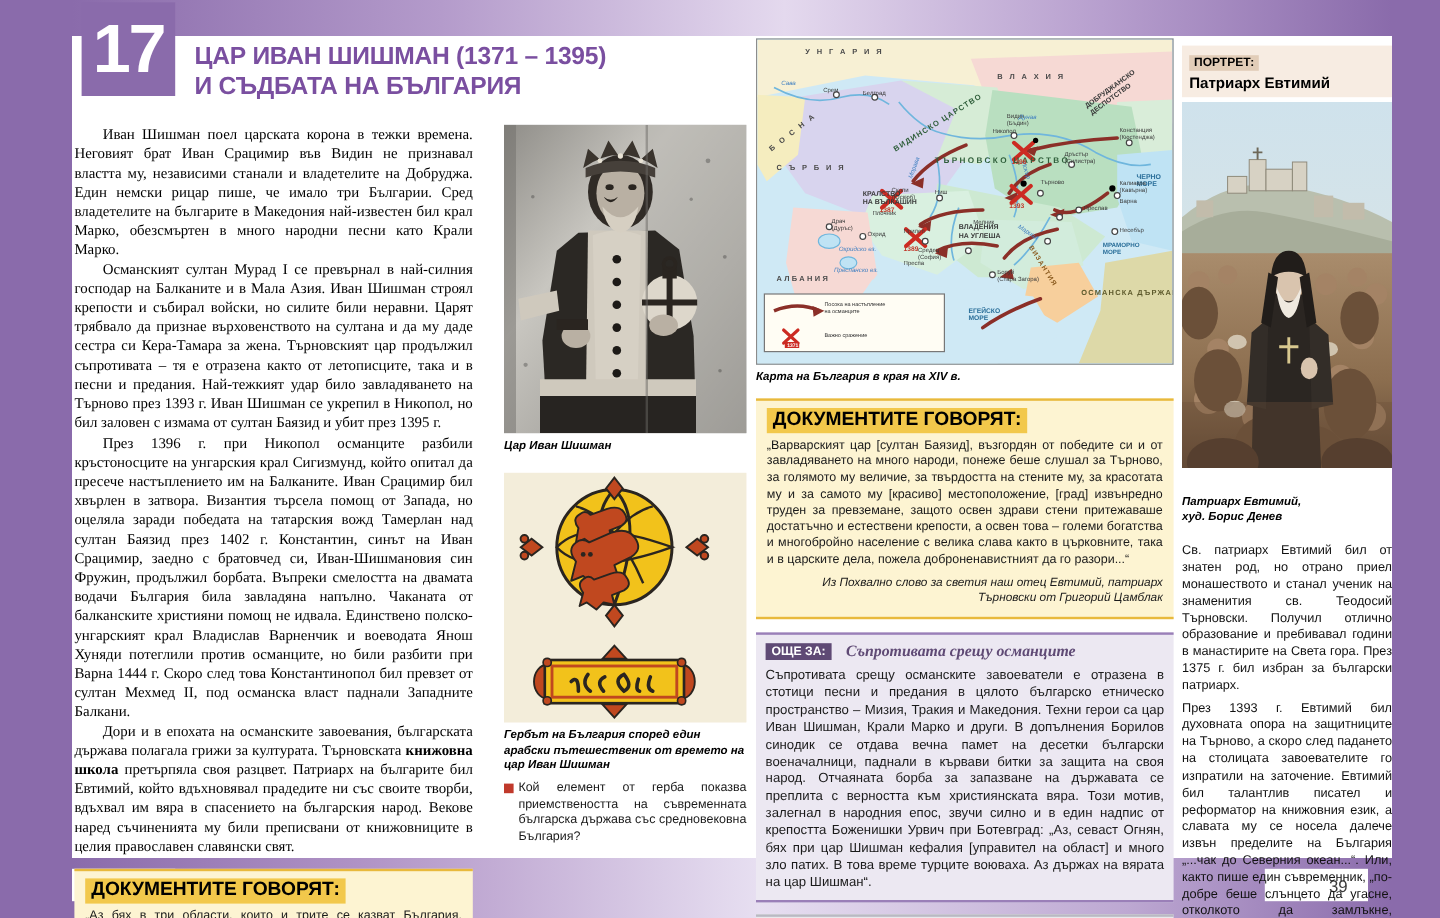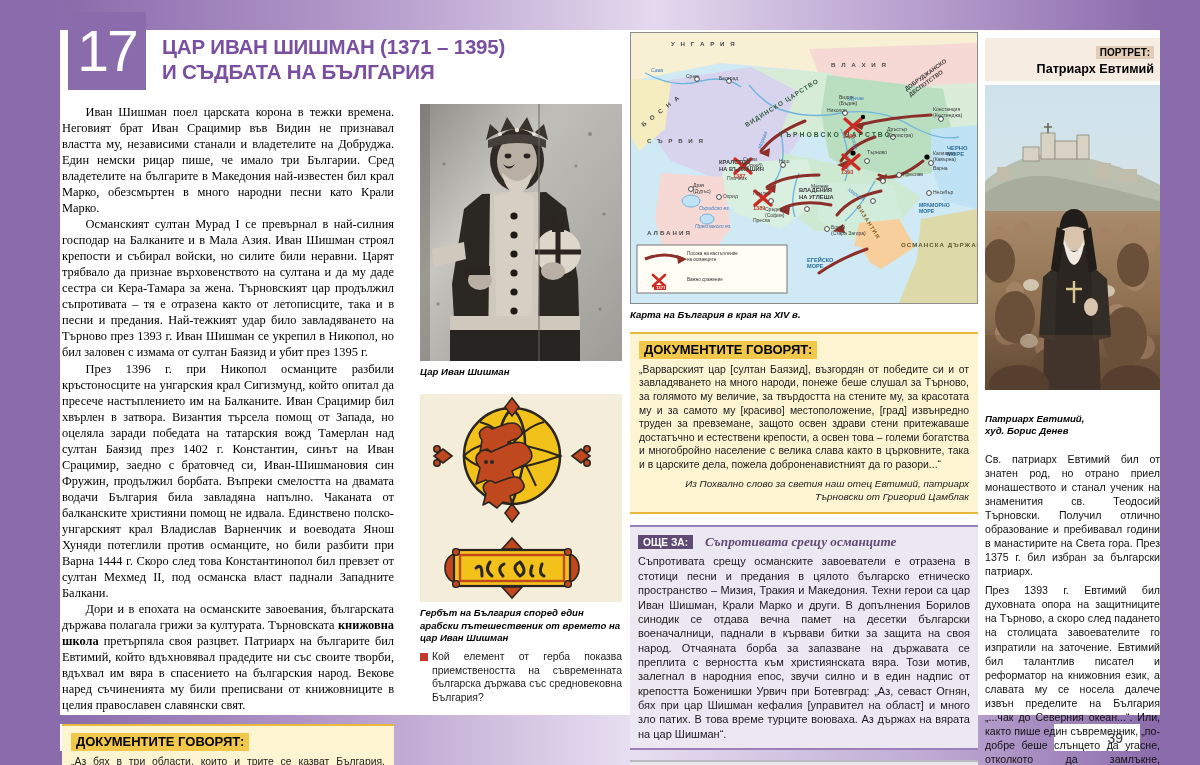--- a/index.html
+++ b/index.html
@@ -29,23 +29,23 @@
   .folio {
     position:absolute; bottom:14px; width:86px; height:27px; background:#fff;
     font-family:"Liberation Sans", sans-serif; font-size:14px; color:#3b3b3b;
     display:flex; align-items:center;
   }
   .folio.left  { left:60px;  justify-content:flex-start; padding-left:17px; }
   .folio.right { right:60px; justify-content:flex-end;   padding-right:17px; }
 
   
   .chapnum {
-    position:absolute; left:68px; top:12px; width:78px; height:78px;
+    position:absolute; left:68px; top:2px; width:78px; height:78px;
     background:#8a6bab; color:#fff;
-    font-family:"Liberation Sans", sans-serif; font-weight:normal; font-size:57px;
+    font-family:"Liberation Sans", sans-serif; font-weight:bold; font-size:57px;
     display:flex; align-items:center; justify-content:center; letter-spacing:-2px;
     z-index:5;
   }
   .title {
     position:absolute; left:162px; top:34px; width:440px;
     font-family:"Liberation Sans", sans-serif; font-weight:bold;
     font-size:20.5px; line-height:1.22; color:#7a4fa0; letter-spacing:-0.2px;
     z-index:5;
   }
 
@@ -65,21 +65,21 @@
   .body-text b { font-weight:bold; }
 
   
   .docbox {
     background:#fdf4d2; border-top:2px solid #e8b93c; border-bottom:2px solid #e8b93c;
     padding:6px 9px 8px 9px;
   }
   .doc-head {
     display:inline-block; background:#f2c84b; color:#000;
     font-family:"Liberation Sans", sans-serif; font-weight:bold;
-    font-size:13px; padding:1px 5px 1.5px 5px; margin-bottom:4px;
+    font-size:16px; padding:1px 5px 1.5px 5px; margin-bottom:4px;
   }
   .doc-body {
     font-family:"Liberation Sans", sans-serif;
     font-size:10.4px; line-height:1.305; color:#1a1a1a; text-align:justify;
   }
   .doc-src {
     font-family:"Liberation Sans", sans-serif; font-style:italic;
     font-size:9.9px; line-height:1.30; color:#1a1a1a;
     text-align:right; margin-top:7px;
   }
@@ -122,21 +122,21 @@
   .q-num { width:17px; flex:0 0 17px; }
   .q-txt { flex:1; }
 
   
   .bulletq { display:flex; margin-top:6px; }
   .bullet { width:8px; height:8px; background:#c0392b; flex:0 0 8px; margin-top:3px; margin-right:4px; }
   .bulletq-txt { font-family:"Liberation Sans", sans-serif; font-size:10.4px;
     line-height:1.30; color:#1a1a1a; text-align:justify; flex:1; }
 
   
-  .portrait-head { background:#f7ece2; padding:4px 6px 5px 6px;text-align:right; }
+  .portrait-head { background:#f7ece2; padding:4px 6px 5px 6px; }
   .ph-tag { display:inline-block; background:#e2cdb8; color:#000;
     font-family:"Liberation Sans", sans-serif; font-weight:bold; font-size:10px;
     padding:1px 4px; }
   .ph-name { font-family:"Liberation Sans", sans-serif; font-weight:bold;
     font-size:12.6px; color:#000; margin-top:2px; }
   .col4-text { font-family:"Liberation Sans", sans-serif; font-size:10.6px;
     line-height:1.33; color:#111; text-align:justify; }
   .col4-text p { margin:0 0 5px 0; }
 
   

